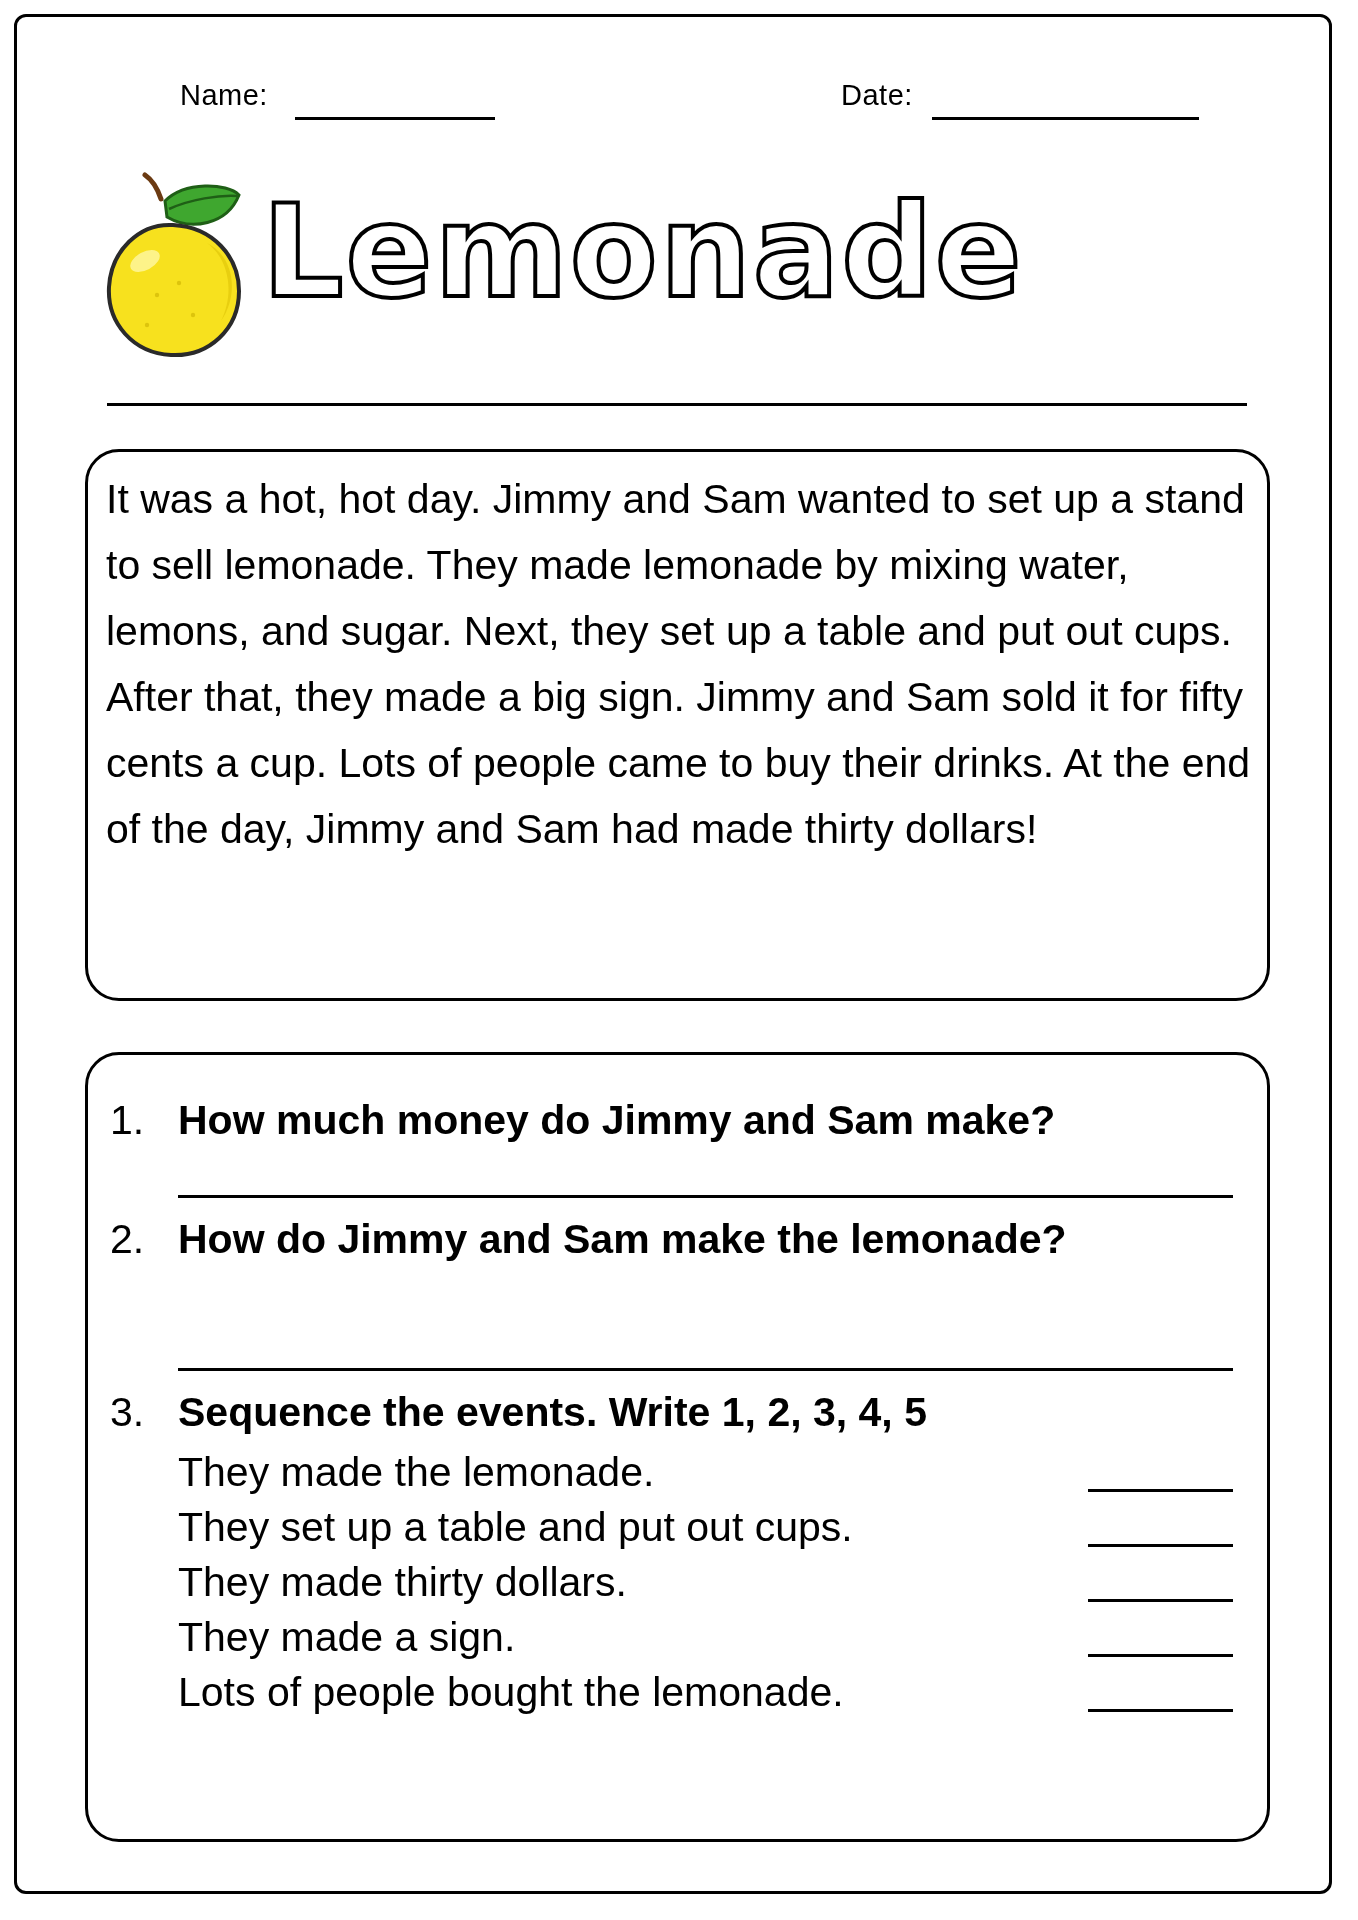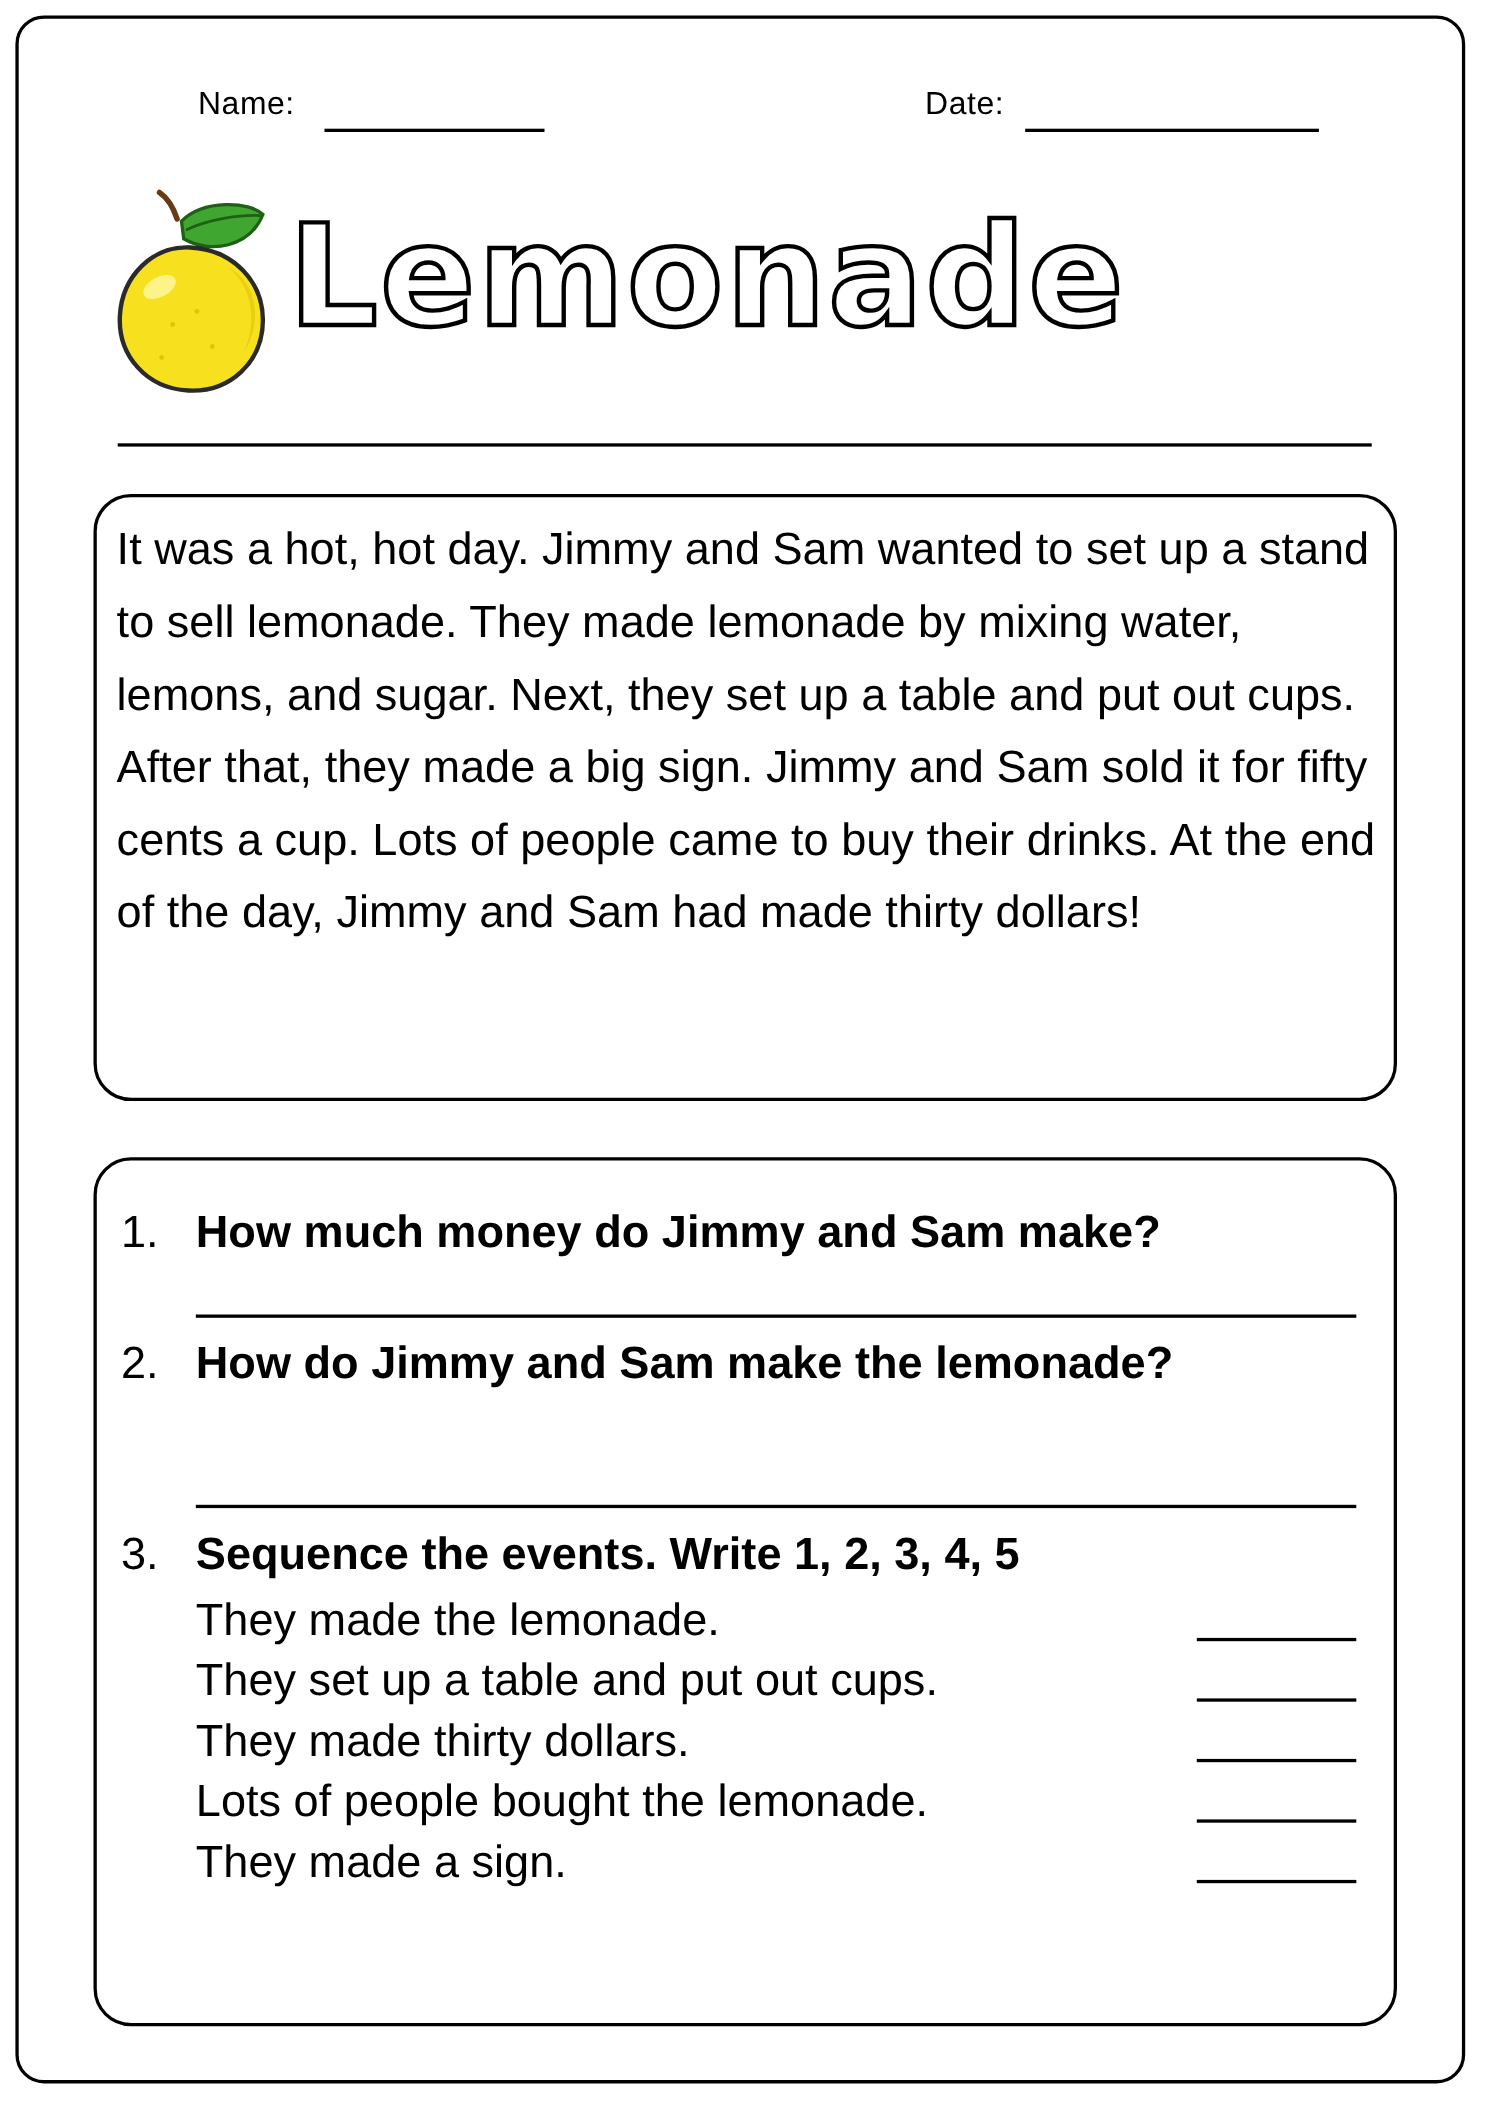--- a/index.html
+++ b/index.html
@@ -15,21 +15,21 @@
     overflow: hidden;
   }
 
   .page {
     position: absolute;
     left: 14px;
     top: 14px;
     width: 1318px;
     height: 1880px;
     border: 3px solid #000000;
-    border-radius: 26px;
+    border-radius: 12px;
     box-sizing: border-box;
     background: #ffffff;
   }
 
   
   .namedate {
     position: absolute;
     left: 0;
     top: 62px;
     width: 100%;
@@ -235,23 +235,23 @@
       </div>
       <div class="seq-item">
         <span class="seq-label">They set up a table and put out cups.</span>
         <span class="seq-blank"></span>
       </div>
       <div class="seq-item">
         <span class="seq-label">They made thirty dollars.</span>
         <span class="seq-blank"></span>
       </div>
       <div class="seq-item">
+        <span class="seq-label">They made a sign.</span>
+        <span class="seq-blank"></span>
+      </div>
+      <div class="seq-item">
         <span class="seq-label">Lots of people bought the lemonade.</span>
         <span class="seq-blank"></span>
       </div>
-      <div class="seq-item">
-        <span class="seq-label">They made a sign.</span>
-        <span class="seq-blank"></span>
-      </div>
     </div>
 
   </div>
 </div>
 
 </body></html>

